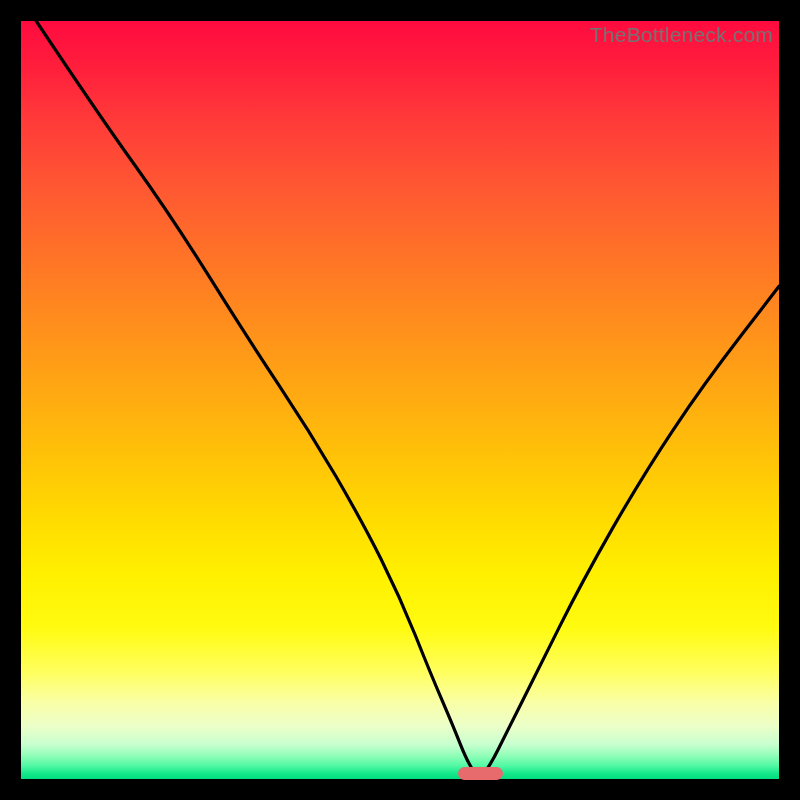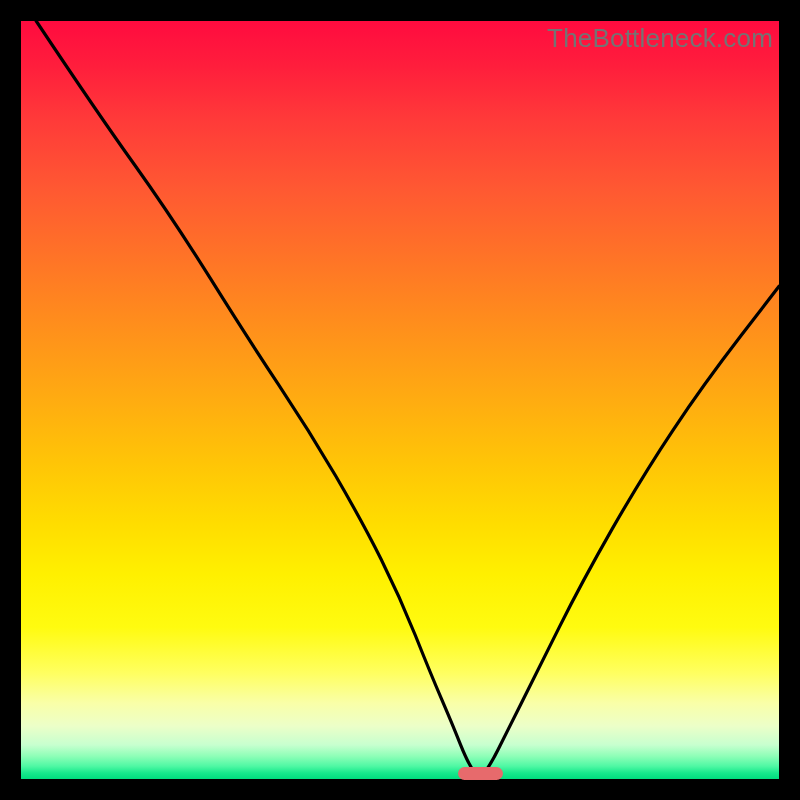--- a/index.html
+++ b/index.html
@@ -44,21 +44,21 @@
       #4ff8a4 98.3%,
       #17e98c 99.2%,
       #00dd7e 100%
     );
   }
   .watermark {
     position: absolute;
     top: 2px;
     right: 6px;
     color: #747474;
-    font-size: 26px;
+    font-size: 21px;
     font-weight: 400;
     letter-spacing: 0.2px;
     user-select: none;
   }
   .curve {
     position: absolute;
     left: 0;
     top: 0;
     width: 758px;
     height: 758px;

